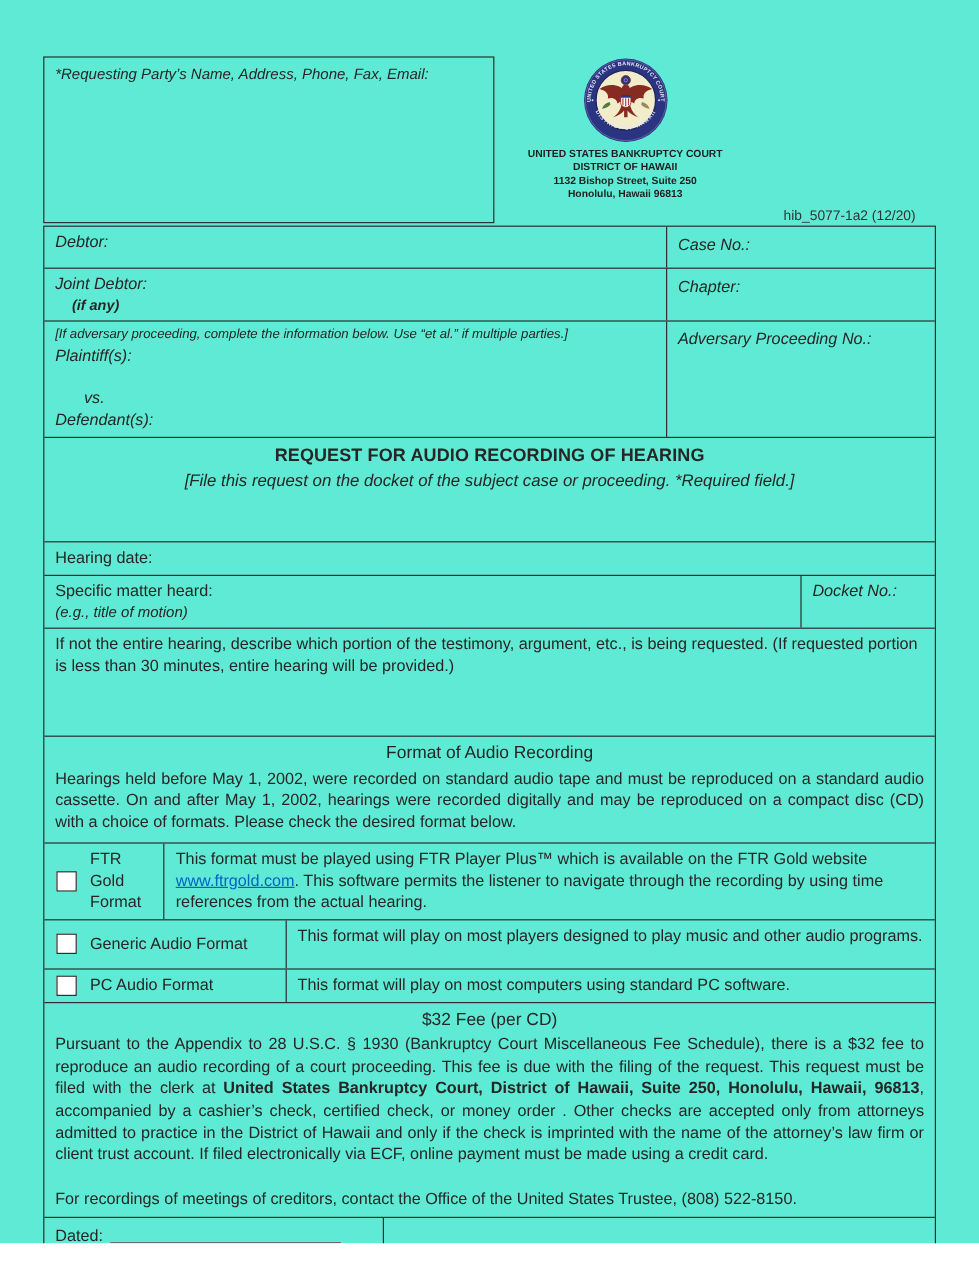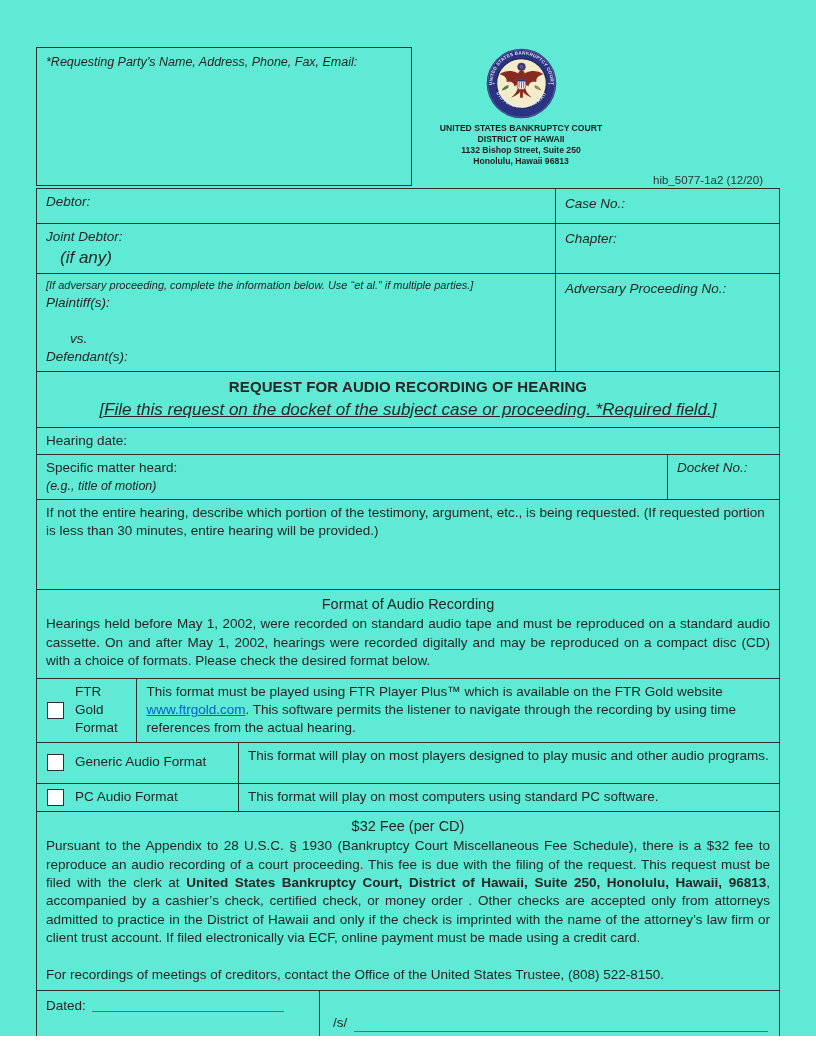--- a/index.html
+++ b/index.html
@@ -9,21 +9,21 @@
     font-family:"Liberation Sans", sans-serif;
     color:#262626;
     font-size:13.5px;
     line-height:1.36;
   }
   .page { position:relative; width:816px; height:1036px; background:#5eead4; overflow:hidden; }
   .content { position:absolute; left:36px; top:47px; width:744px; }
 
   .it { font-style:italic; }
   .b  { font-weight:bold; }
-  .small { font-size:17px; }
+  .small { font-size:12px;font-weight:bold; }
   .just { text-align:justify; }
 
   
   .header { position:relative; height:141px; }
   .req-box {
     position:absolute; left:0; top:0; width:376px; height:139px;
     border:1px solid #2f2f2f; padding:6px 9px;
     font-style:italic; font-size:12.5px;
   }
   .court-block { position:absolute; left:382px; top:1px; width:206px; text-align:center; }
@@ -45,23 +45,23 @@
   .h-adv    { min-height:90px; }
   .cap-right { width:224px; padding:6px 9px; }
   .indent1 { padding-left:14px; }
   .indent2 { padding-left:24px; }
   .adv-note { font-size:11px; font-style:italic; line-height:15px; margin-bottom:1px; }
   .sp { height:17px; }
 
   
   .title-cell { text-align:center; padding:5px 8px 6px 8px; }
   .form-title { font-size:15px; font-weight:bold; letter-spacing:0.1px; }
-  .form-sub { font-size:17px; font-style:italic; margin-top:1px;text-decoration:underline; }
-
-  .h-hearing { min-height:26px; }
+  .form-sub { font-size:14px; font-style:italic; margin-top:1px; }
+
+  .h-hearing { min-height:26px;margin-top:35px; }
   .h-matter  { min-height:35px; }
   .docket-cell { width:112px; }
   .matter-note { font-size:12.5px; }
   .h-portion { min-height:90px; }
 
   
   .sec-head { text-align:center; font-weight:normal; font-size:14.5px; margin-bottom:1px; }
   .h-format-intro { display:block; padding:5px 9px 7px 9px; }
   .fmt-left { width:201px; display:flex; align-items:center; padding:4px 6px 4px 10px; }
   .cb {

